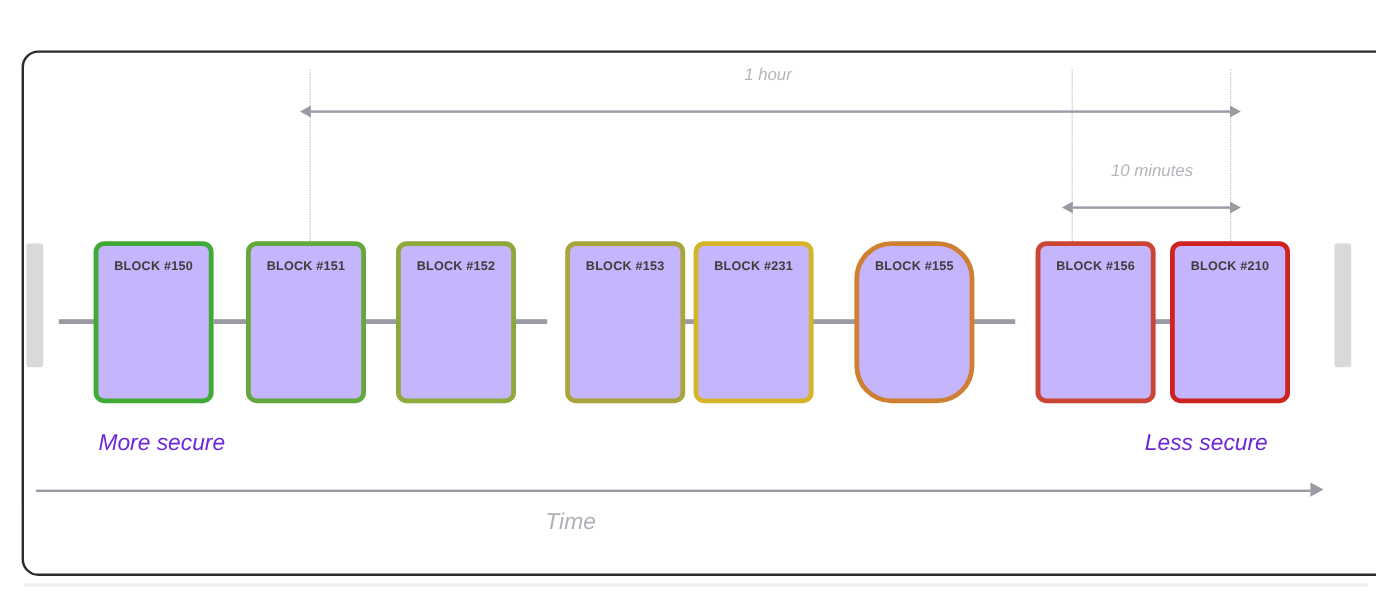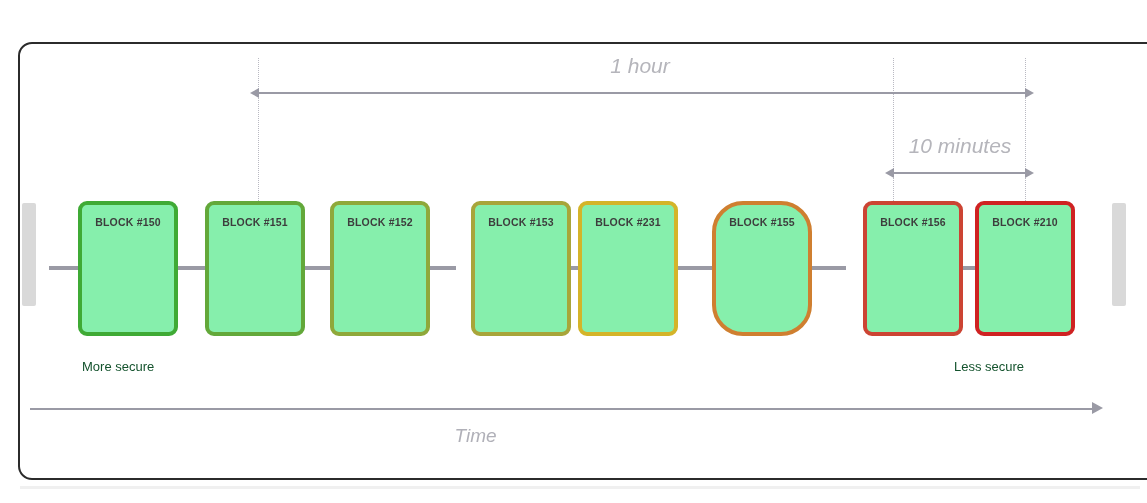--- a/index.html
+++ b/index.html
@@ -48,21 +48,21 @@
 
   
   .block {
     position: absolute;
     top: 201px;
     width: 100px;
     height: 135px;
     box-sizing: border-box;
     border: 4px solid #888;
     border-radius: 9px;
-    background: #86efac;
+    background: #c4b5fd;
   }
   .block-label {
     position: absolute;
     top: 11px;
     left: 0;
     right: 0;
     text-align: center;
     font-size: 10.5px;
     font-weight: bold;
     letter-spacing: 0.2px;
@@ -101,32 +101,33 @@
     height: 0;
     top: -4px;
     border-top: 5px solid transparent;
     border-bottom: 5px solid transparent;
   }
   .arrow-left  { border-right: 9px solid #9a9aa5; left: -9px; }
   .arrow-right { border-left:  9px solid #9a9aa5; right: -9px; }
 
   .measure-label {
     position: absolute;
-    font-size: 21px;
+    font-size: 14px;
     font-style: italic;
     color: #b5b5bb;
     white-space: nowrap;
     text-align: center;
   }
 
   
   .secure-caption {
     position: absolute;
-    font-size: 13px;
-    color: #14532d;
+    font-size: 19px;
+    font-style: italic;
+    color: #6d28d9;
     white-space: nowrap;
   }
   #caption-more-secure { left: 82px;  top: 359px; }
   #caption-less-secure { left: 954px; top: 359px; }
 
   
   #time-axis-line {
     position: absolute;
     left: 30px;
     top: 408px;

